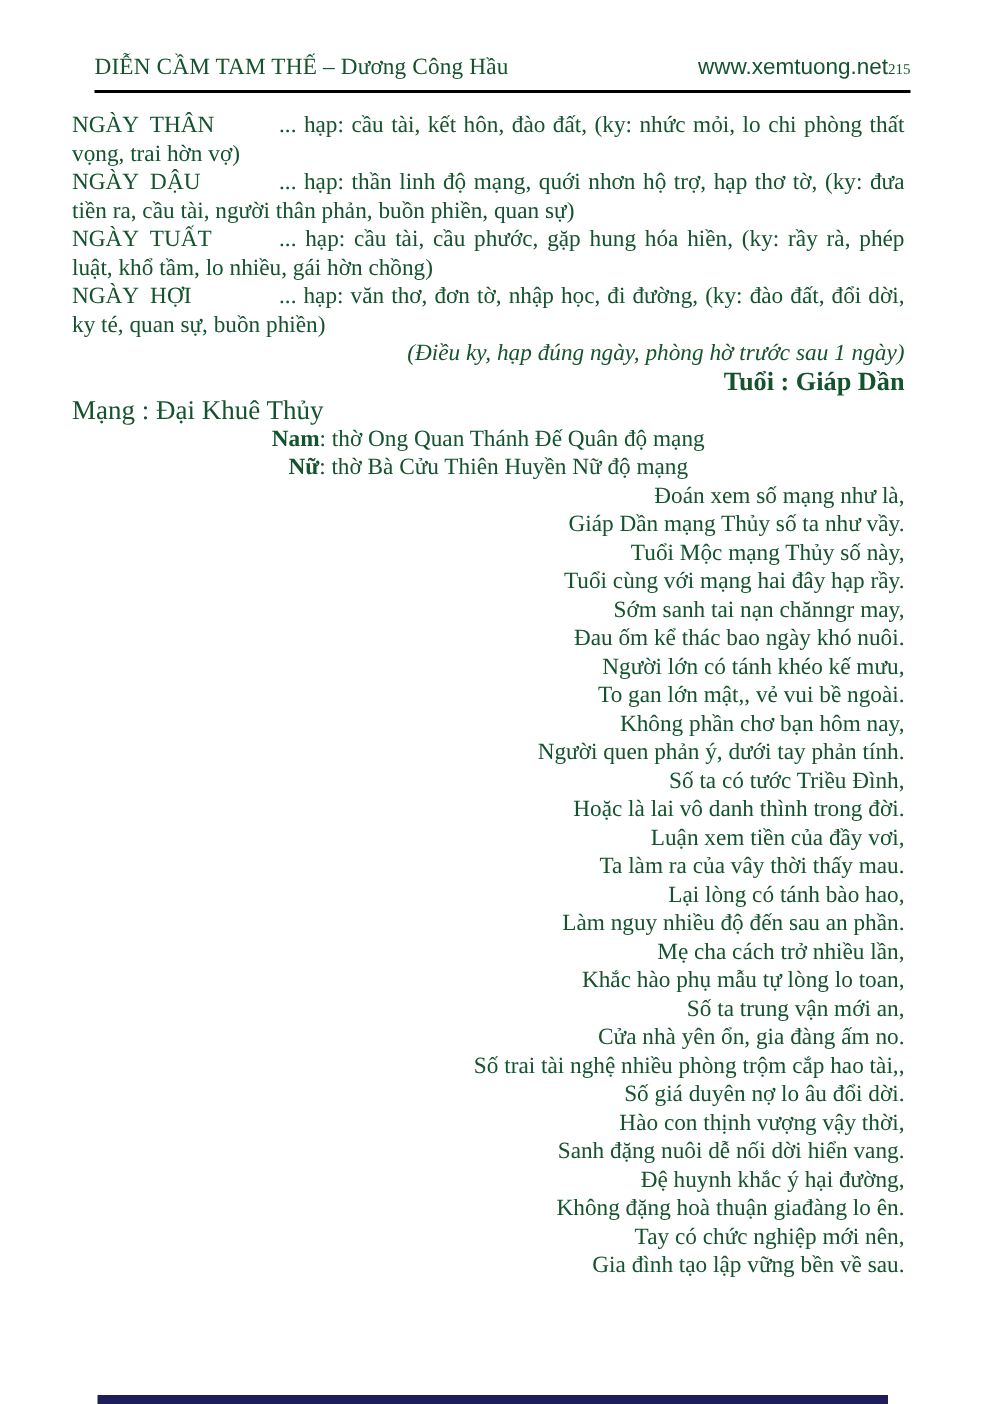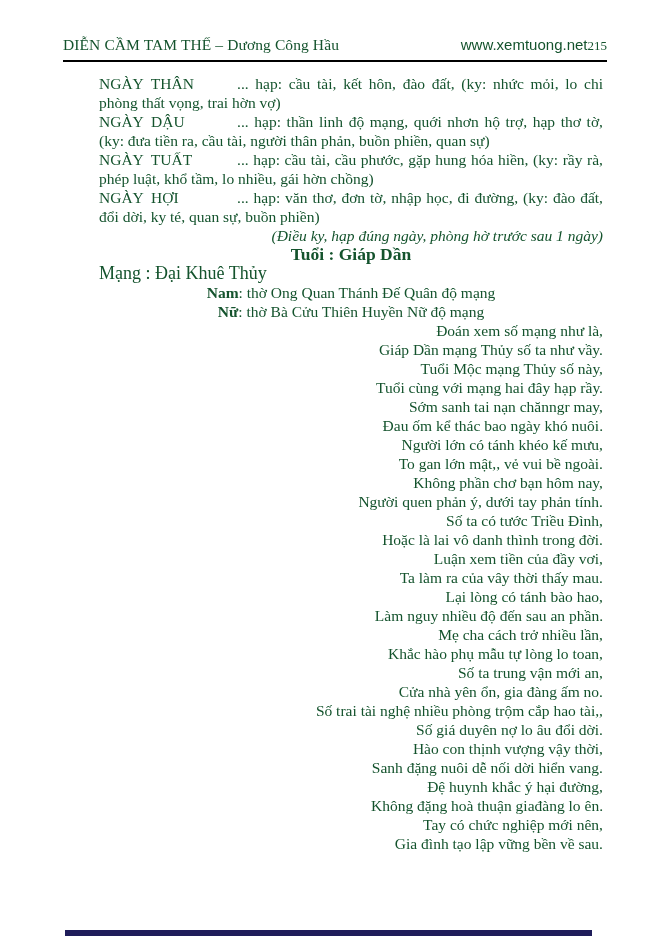--- a/index.html
+++ b/index.html
@@ -12,33 +12,33 @@
     overflow:hidden;
   }
   .header {
     position:absolute; top:35px; left:63px; right:54px;
     display:flex; justify-content:space-between; align-items:baseline;
     font-size:15.5px; line-height:20px; white-space:nowrap;
   }
   .header-left { letter-spacing:0.1px; }
   .header-right { display:flex; align-items:baseline; }
   .site { font-family:"Liberation Sans","DejaVu Sans",sans-serif; font-size:15px; }
-  .pageno { font-size:13px; }
+  .pageno { font-size:10px; }
   .header-rule {
     position:absolute; top:60px; left:63px; right:54px;
     border-top:2px solid #000;
   }
   .content {
-    padding:74px 58px 0 99px;
+    padding:74px 58px 0 48px;
     font-size:15.5px; line-height:19px;
   }
   .day { margin:0; text-align:justify; }
   .day-label { display:inline-block; width:138px; word-spacing:4px; }
   .note { text-align:right; font-style:italic; }
-  .age-title { text-align:center; font-weight:bold; font-size:17.5px; }
+  .age-title { text-align:right; font-weight:bold; font-size:17.5px; }
   .age-mang { font-size:18px; }
   .worship { text-align:center; }
   .worship b { font-weight:bold; }
   .poem-line { text-align:right; }
   .bottom-bar {
     position:absolute; left:65px; right:69px; bottom:0; height:6px;
     background:#1f1d5a;
   }
 </style>
 </head>

